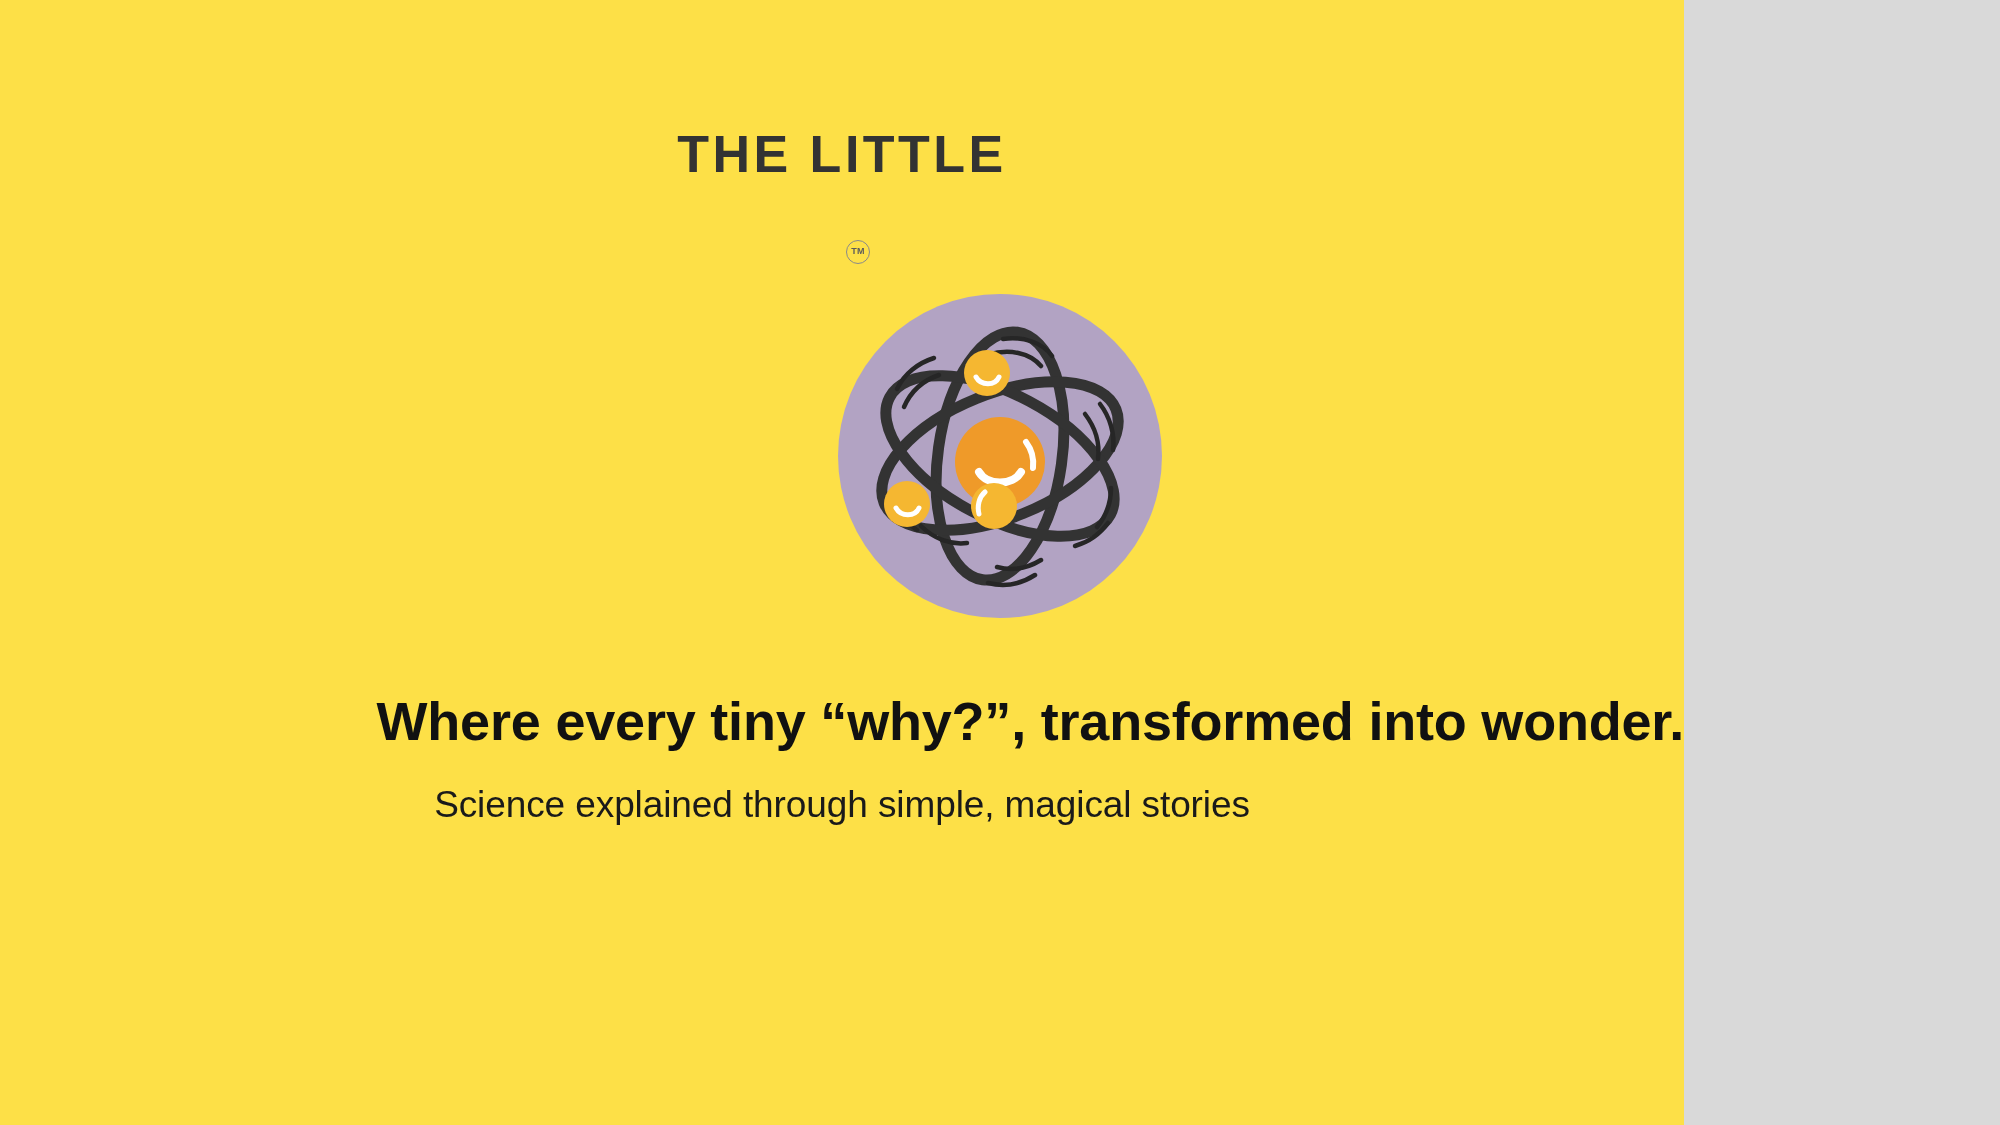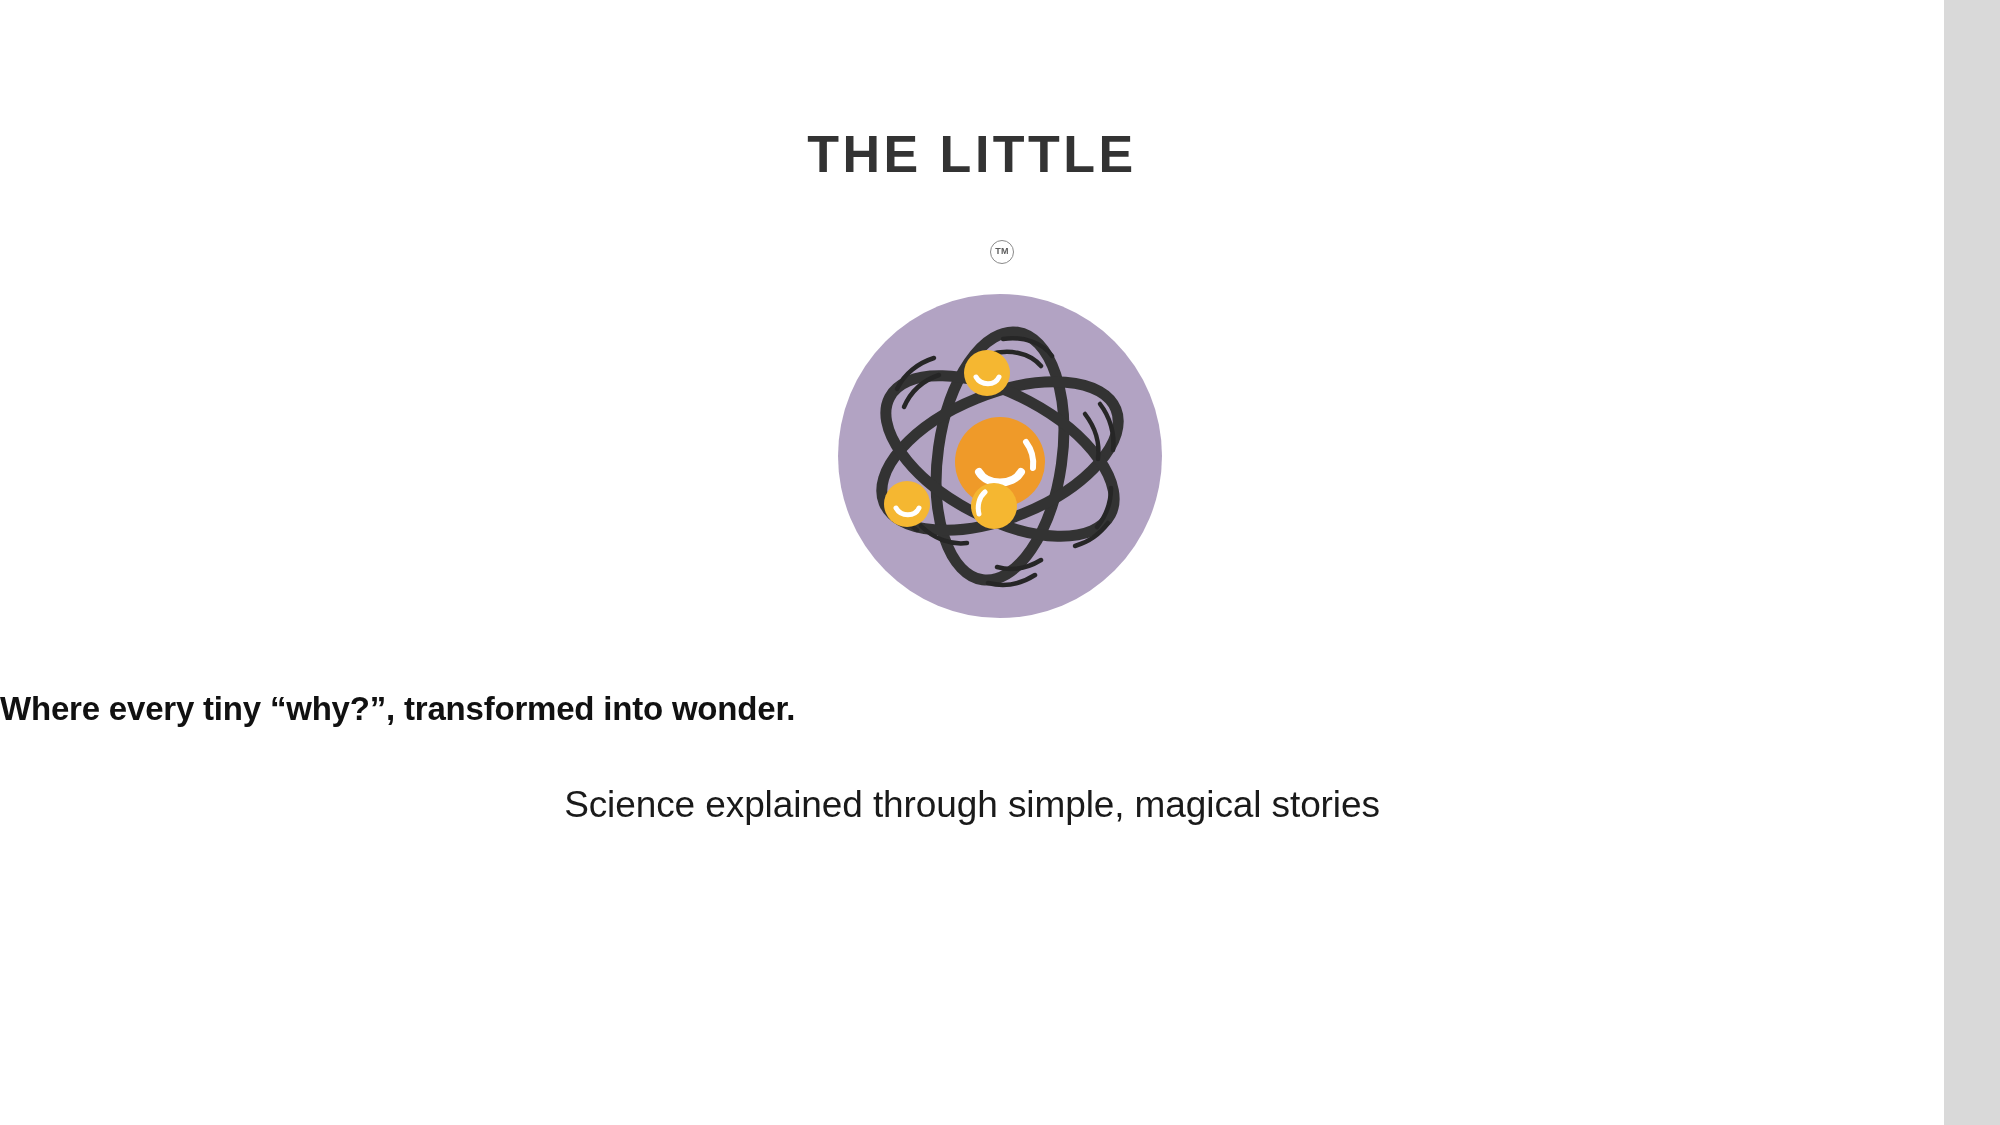--- a/index.html
+++ b/index.html
@@ -10,23 +10,23 @@
   body {
     width: 2000px;
     height: 1125px;
     background: #d9d9d9;
     font-family: "Liberation Sans", sans-serif;
     overflow: hidden;
   }
 
   .stage {
     position: relative;
-    width: 1944px;
+    width: 1684px;
     height: 1125px;
-    background: #ffffff;
+    background: #fde047;
   }
 
   
   .wordmark {
     position: absolute;
     left: 0;
     right: 0;
     top: 128px;
     text-align: center;
     line-height: 1;
@@ -53,21 +53,21 @@
     font-family: "Liberation Sans", sans-serif;
     font-size: 62px;
     font-weight: 700;
     letter-spacing: 1.5px;
     color: #050505;
   }
 
   .tm-badge {
     position: absolute;
     top: 42px;
-    margin-left: 18px;
+    margin-left: 4px;
     width: 22px;
     height: 22px;
     border: 1.6px solid #8a8a8a;
     border-radius: 50%;
     color: #5c5c5c;
     font-size: 9px;
     font-weight: 700;
     letter-spacing: 0.3px;
     line-height: 20px;
     text-align: center;
@@ -87,23 +87,23 @@
     width: 324px;
     height: 324px;
   }
 
   
   .tagline-primary {
     position: absolute;
     left: 0;
     right: 0;
     top: 690px;
-    text-align: left;
+    text-align: right;
     font-family: "Liberation Sans", sans-serif;
-    font-size: 33px;
+    font-size: 54px;
     font-weight: 700;
     letter-spacing: -0.2px;
     color: #111111;
     line-height: 1.15;
   }
 
   .tagline-secondary {
     position: absolute;
     left: 0;
     right: 0;

